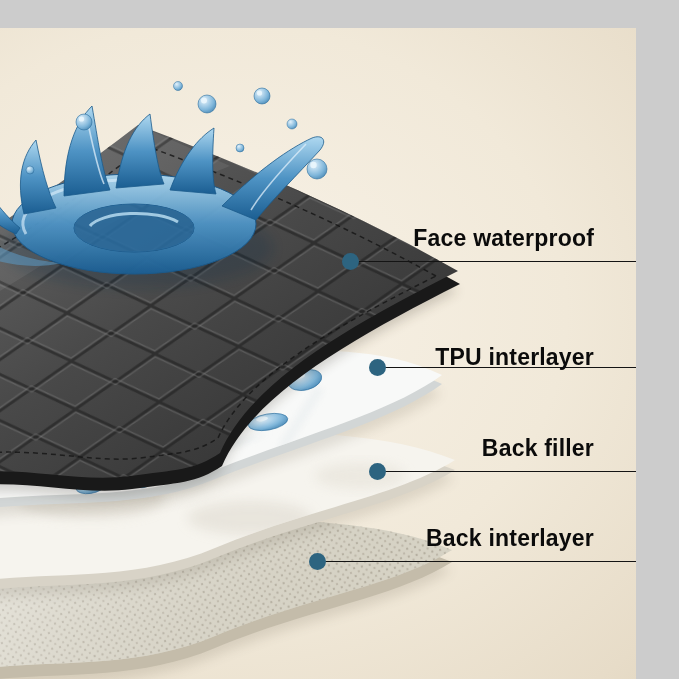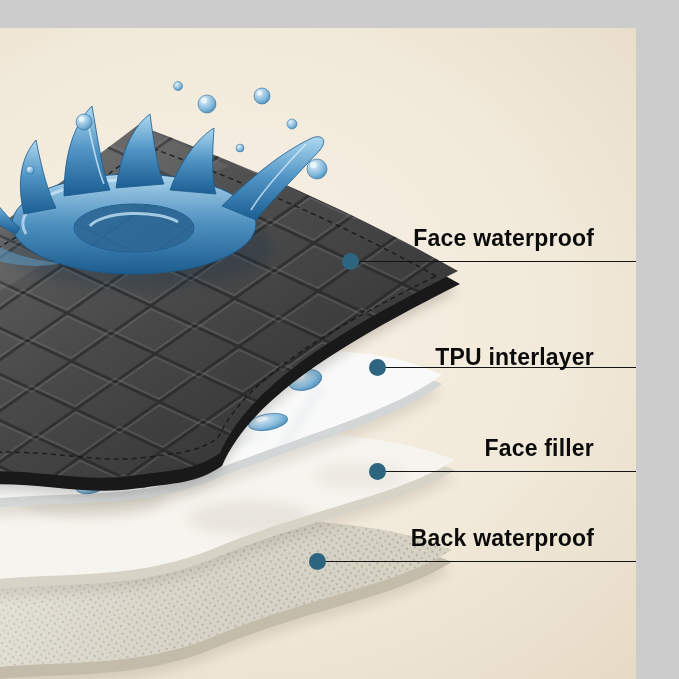--- a/index.html
+++ b/index.html
@@ -181,22 +181,22 @@
 
   <div>
     <span class="callout-line" style="left:377px;top:339px;width:273px"></span>
     <span class="callout-dot" style="left:369px;top:331px"></span>
     <span class="callout-label" style="top:316px">TPU interlayer</span>
   </div>
 
   <div>
     <span class="callout-line" style="left:377px;top:443px;width:273px"></span>
     <span class="callout-dot" style="left:369px;top:435px"></span>
-    <span class="callout-label" style="top:407px">Face filler</span>
+    <span class="callout-label" style="top:407px">Back filler</span>
   </div>
 
   <div>
     <span class="callout-line" style="left:317px;top:533px;width:333px"></span>
     <span class="callout-dot" style="left:309px;top:525px"></span>
-    <span class="callout-label" style="top:497px">Back waterproof</span>
+    <span class="callout-label" style="top:497px">Back interlayer</span>
   </div>
 
 </div>
 
 </body></html>

